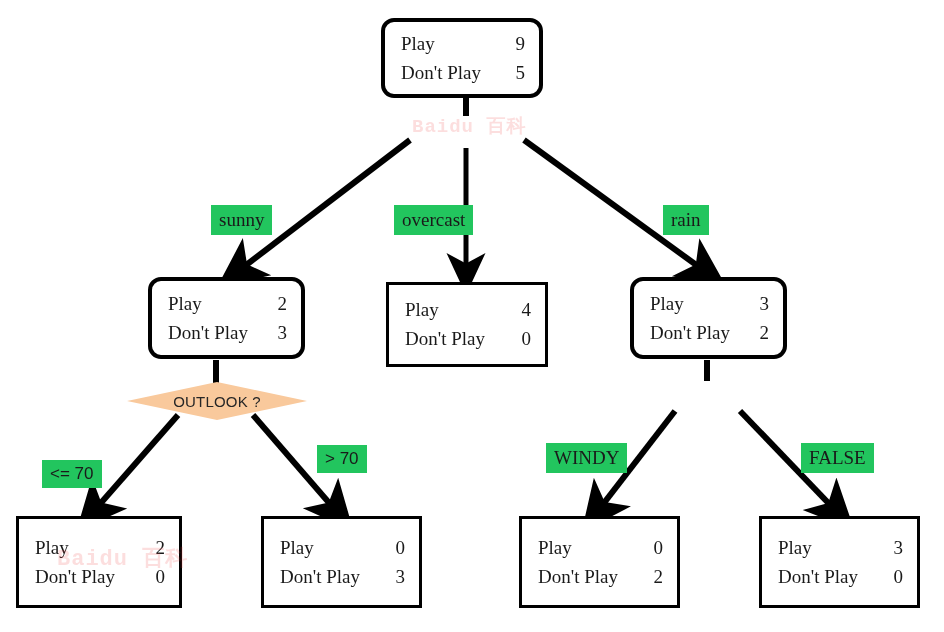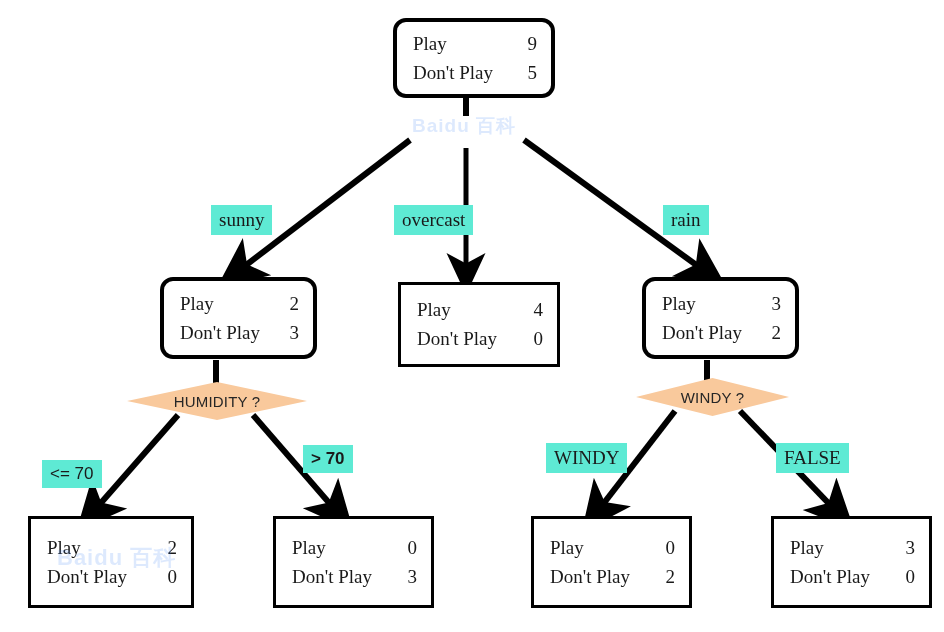--- a/index.html
+++ b/index.html
@@ -18,21 +18,20 @@
   
   .node{
     position:absolute;
     background:#ffffff;
     border:3.5px solid #000000;
     box-sizing:border-box;
     display:flex;
     flex-direction:column;
     justify-content:center;
     z-index:4;
-    margin-left:12px;
   }
   .node.internal{border-radius:13px;border-width:4px;}
   .node.leaf{border-radius:0;border-width:3.5px;}
   .row{
     display:flex;
     justify-content:space-between;
     align-items:baseline;
     font-family:"Liberation Serif",serif;
     font-size:19px;
     color:#1a1a1a;
@@ -62,39 +61,39 @@
     font-size:15px;
     color:#262626;
     letter-spacing:.2px;
     white-space:nowrap;
   }
 
   
   .elabel{
     position:absolute;
     z-index:6;
-    background:#5eead4;
+    background:#22c55e;
     color:#1a1a1a;
     font-family:"Liberation Serif",serif;
     font-size:19px;
     line-height:1;
     padding:5px 8px 6px 8px;
     white-space:nowrap;
   }
   .elabel.mono{font-family:"Liberation Sans",sans-serif;font-size:17px;}
 
   
   .watermark{
     position:absolute;
     z-index:7;
     opacity:.17;
     pointer-events:none;
-    font-family:Liberation Sans, sans-serif;
+    font-family:Liberation Mono, monospace;
     font-weight:bold;
-    color:#3b82f6;
+    color:#ef4444;
     white-space:nowrap;
     letter-spacing:1px;
   }
 </style>
 </head>
 <body>
 
 <div id="stage">
 
   <svg class="edges" viewBox="0 0 944 632">
@@ -169,32 +168,28 @@
       <span class="val">3</span>
     </div>
     <div class="row">
       <span class="lbl">Don't Play</span>
       <span class="val">2</span>
     </div>
   </div>
 
   <div class="diamond" style="left:127px;top:382px;width:180px;height:38px;">
     <div class="dshape"></div>
-    <div class="dtext">HUMIDITY ?</div>
-  </div>
-
-  <div class="diamond" style="left:636px;top:378px;width:153px;height:38px;">
-    <div class="dshape"></div>
-    <div class="dtext">WINDY ?</div>
-  </div>
+    <div class="dtext">OUTLOOK ?</div>
+  </div>
+
 
   <div class="elabel mono" style="left:42px;top:460px;">&lt;= 70</div>
-  <div class="elabel mono" style="left:303px;top:445px;font-weight:bold;">&gt; 70</div>
+  <div class="elabel mono" style="left:317px;top:445px;">&gt; 70</div>
   <div class="elabel" style="left:546px;top:443px;">WINDY</div>
-  <div class="elabel" style="left:776px;top:443px;text-align:center;">FALSE</div>
+  <div class="elabel" style="left:801px;top:443px;text-align:center;">FALSE</div>
 
   <div class="node leaf" style="left:16px;top:516px;width:166px;height:92px;">
     <div class="row">
       <span class="lbl">Play</span>
       <span class="val">2</span>
     </div>
     <div class="row">
       <span class="lbl">Don't Play</span>
       <span class="val">0</span>
     </div>

